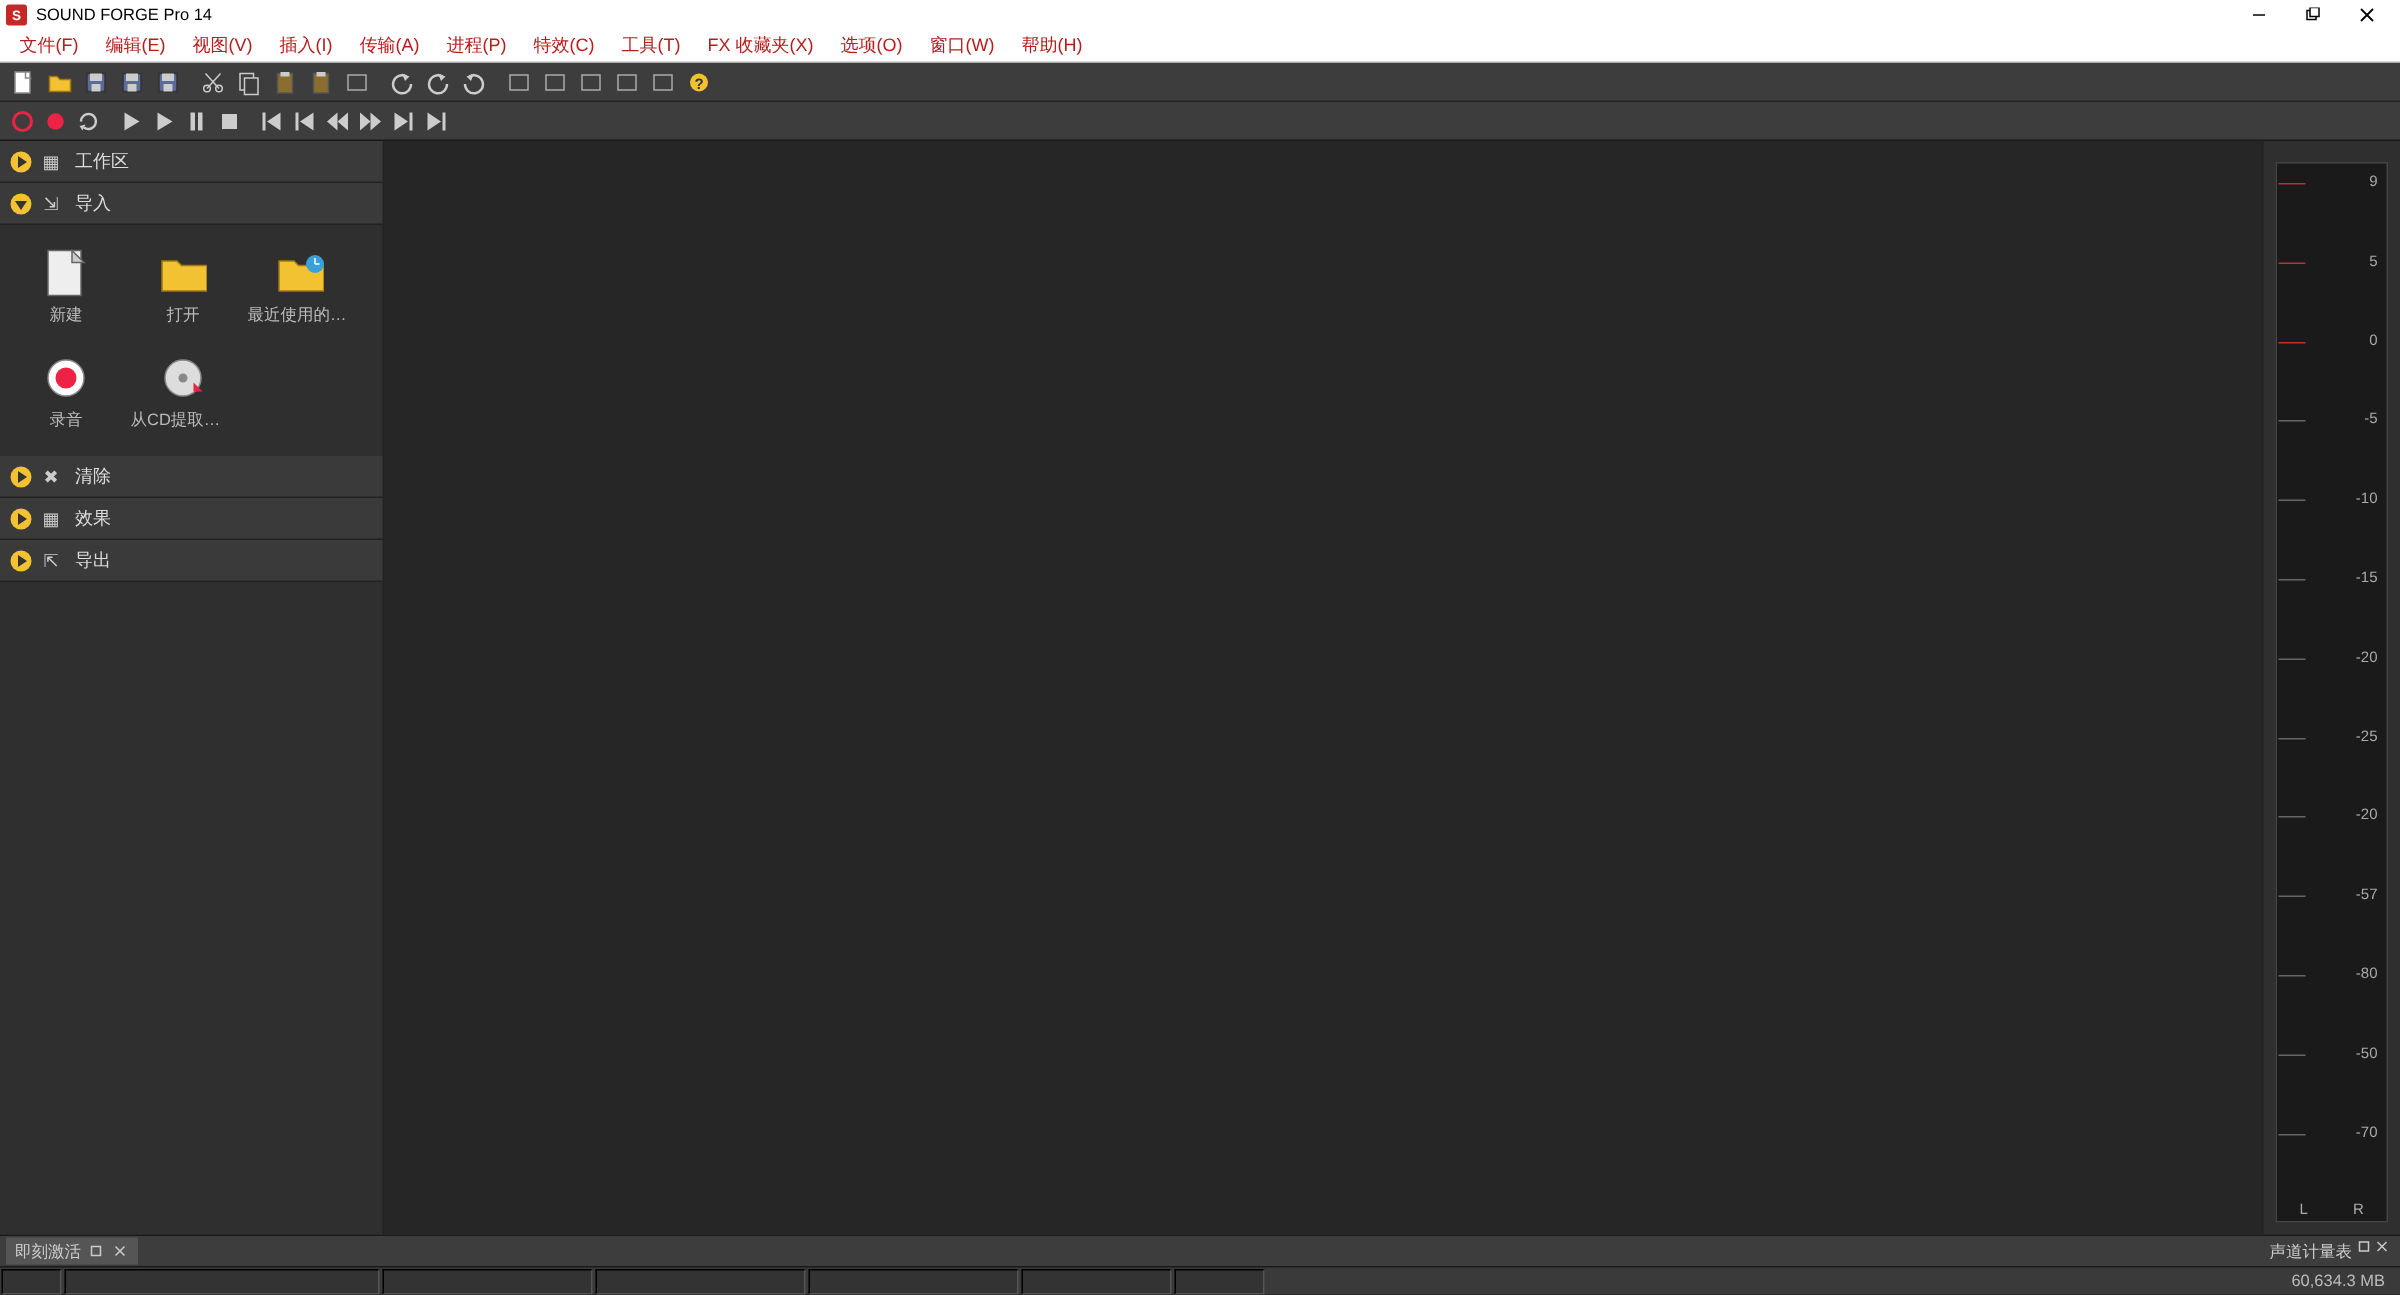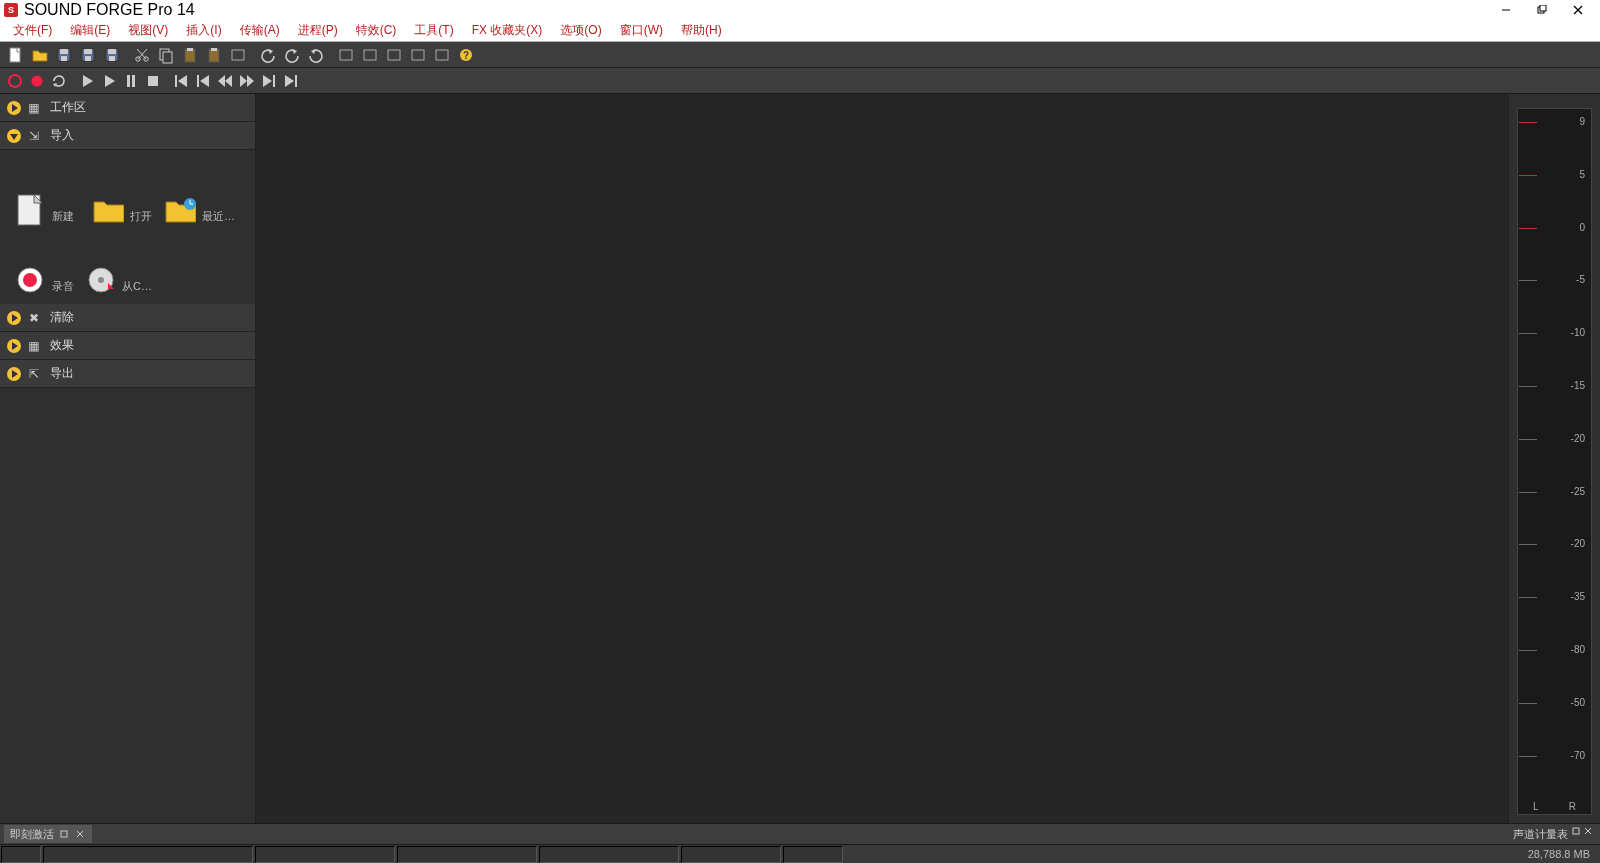--- a/index.html
+++ b/index.html
@@ -1,21 +1,21 @@
 <!DOCTYPE html>
 <html><head>
 <meta charset="utf-8">
 <style>
 * { margin: 0; padding: 0; box-sizing: border-box; font-family: "Microsoft YaHei", "Segoe UI", sans-serif; user-select: none; }
 html, body { width: 1600px; height: 863px; overflow: hidden; background: #2a2a2a; color: #ccc; font-size: 12px; }
 
 
 .title-bar { height: 20px; background: #fff; color: #000; display: flex; align-items: center; padding: 0 4px; }
 .title-bar .app-icon { width: 14px; height: 14px; background: #c62828; border-radius: 2px; margin-right: 6px; display:flex; align-items:center; justify-content:center; color:#fff; font-size:9px; font-weight:bold;}
-.title-bar .title-text { font-size: 16px; flex: 0 0 auto; }
+.title-bar .title-text { font-size: 11px; flex: 0 0 auto; }
 .title-bar .spacer { flex: 1; }
 .title-bar .win-btn { width: 36px; height: 20px; display: flex; align-items: center; justify-content: center; cursor: pointer; }
 
 
 .menu-bar { height: 22px; background: #fff; display: flex; align-items: center; padding: 0 4px; border-bottom: 1px solid #b0b0b0;}
 .menu-item { padding: 2px 9px; font-size: 12px; color: #b91c1c; cursor: pointer; }
 
 
 .toolbar { height: 26px; background: #3d3d3d; display: flex; align-items: center; padding: 0 4px; border-bottom: 1px solid #222;}
 .tb-btn { width: 24px; height: 22px; display: flex; align-items: center; justify-content: center; cursor: pointer; margin: 0 0px; }
@@ -25,21 +25,21 @@
 .transport { height: 26px; background: #3d3d3d; display: flex; align-items: center; padding: 0 4px; border-bottom: 1px solid #1a1a1a; }
 .tp-btn { width: 22px; height: 20px; display: flex; align-items: center; justify-content: center; cursor: pointer; }
 
 
 .main { display: flex; height: calc(100% - 20px - 22px - 26px - 26px - 21px - 19px); background: #2a2a2a; }
 .sidebar { width: 256px; background: #2f2f2f; display: flex; flex-direction: column; border-right: 1px solid #222;}
 .panel-header { height: 28px; background: #3a3a3a; display: flex; align-items: center; padding: 0 6px; cursor: pointer; border-bottom: 1px solid #222; font-size:12px; color:#ddd;}
 .panel-header .chev { width: 16px; height: 16px; display:flex; align-items:center; justify-content:center; margin-right:4px;}
 .panel-header .hicon { width: 16px; height: 16px; display:flex; align-items:center; justify-content:center; margin-right:8px;}
 .panel-body { padding: 10px 8px; display: flex; flex-wrap: wrap; gap: 6px; }
-.tile { width: 72px; height: 64px; display: flex; flex-direction: row; align-items: flex-end; justify-content: center; gap: 6px; cursor: pointer; }
+.tile { width: 72px; height: 64px; display: flex; flex-direction: column; align-items: center; justify-content: center; gap: 6px; cursor: pointer; }
 .tile .ticon { width: 32px; height: 28px; display:flex; align-items:center; justify-content:center;}
 .tile .tlabel { font-size: 11px; color: #bbb; text-align:center; max-width:70px; overflow:hidden; white-space:nowrap; text-overflow:ellipsis;}
 
 .workspace { flex: 1; background: #262626; }
 
 .meter-panel { width: 92px; background: #2f2f2f; border-left: 1px solid #222; padding: 10px 6px 4px; display:flex; flex-direction:column;}
 .meter { flex:1; position: relative; background: #1a1a1a; border: 1px solid #444; margin: 4px 2px;}
 .meter-scale { position:absolute; right:4px; top:0; bottom:16px; width:100%; }
 .meter-tick { position:absolute; right:2px; font-size:10px; color:#aaa; text-align:right; width:44px;}
 .meter-tick::before { content:""; position:absolute; left:-22px; top:6px; width:18px; height:1px; background:#666;}
@@ -451,21 +451,21 @@
         <div class="meter-scale">
           <div class="meter-tick red" style="top: 1%;">9</div>
           <div class="meter-tick red" style="top: 8.66667%;">5</div>
           <div class="meter-tick red" style="top: 16.3333%;">0</div>
           <div class="meter-tick" style="top: 24%;">-5</div>
           <div class="meter-tick" style="top: 31.6667%;">-10</div>
           <div class="meter-tick" style="top: 39.3333%;">-15</div>
           <div class="meter-tick" style="top: 47%;">-20</div>
           <div class="meter-tick" style="top: 54.6667%;">-25</div>
           <div class="meter-tick" style="top: 62.3333%;">-20</div>
-          <div class="meter-tick" style="top: 70%;">-35</div>
+          <div class="meter-tick" style="top: 70%;">-57</div>
           <div class="meter-tick" style="top: 77.6667%;">-80</div>
           <div class="meter-tick" style="top: 85.3333%;">-50</div>
           <div class="meter-tick" style="top: 93%;">-70</div>
         </div>
         <div class="meter-lr">
           <span>L</span>
           <span>R</span>
         </div>
       </div>
   </div>
@@ -504,21 +504,21 @@
 </div>
 
 <div class="status-bar">
   <div class="status-segment" style="width:40px"></div>
   <div class="status-segment" style="width:210px"></div>
   <div class="status-segment" style="width:140px"></div>
   <div class="status-segment" style="width:140px"></div>
   <div class="status-segment" style="width:140px"></div>
   <div class="status-segment" style="width:100px"></div>
   <div class="status-segment" style="width:60px"></div>
-  <div class="mem">28,788.8 MB</div>
+  <div class="mem">60,634.3 MB</div>
 </div>
 
 <svg width="0" height="0" style="position:absolute">
 <defs>
   <g id="i-new-file">
         <rect x="3" y="2" width="10" height="14" fill="#fefefe" stroke="#888"></rect>
         <polyline points="10,2 10,6 14,6" fill="none" stroke="#888"></polyline>
       </g>
   <g id="i-folder">
         <path d="M2 5 h5 l2 2 h7 v8 h-14 z" fill="#f2c232" stroke="#a07a10"></path>

